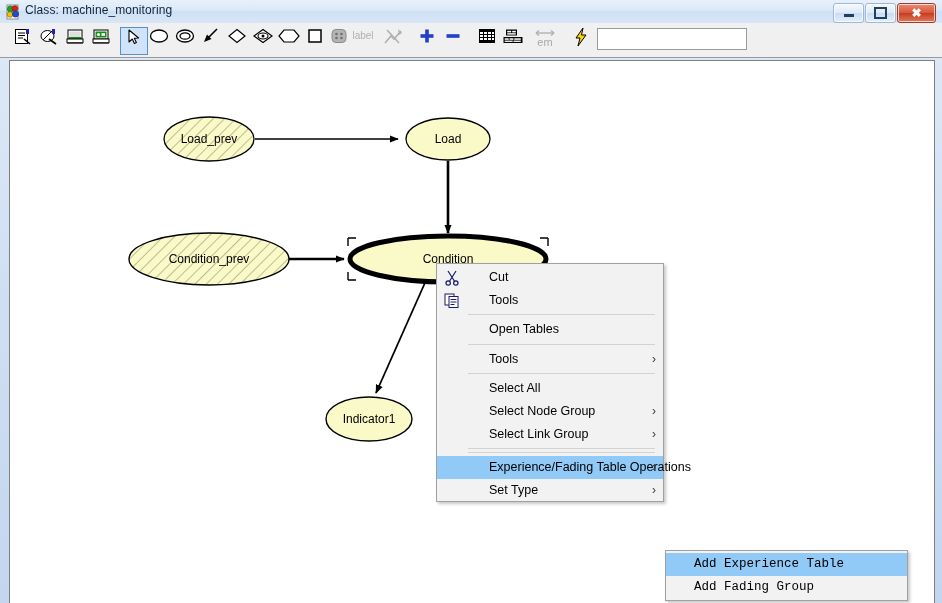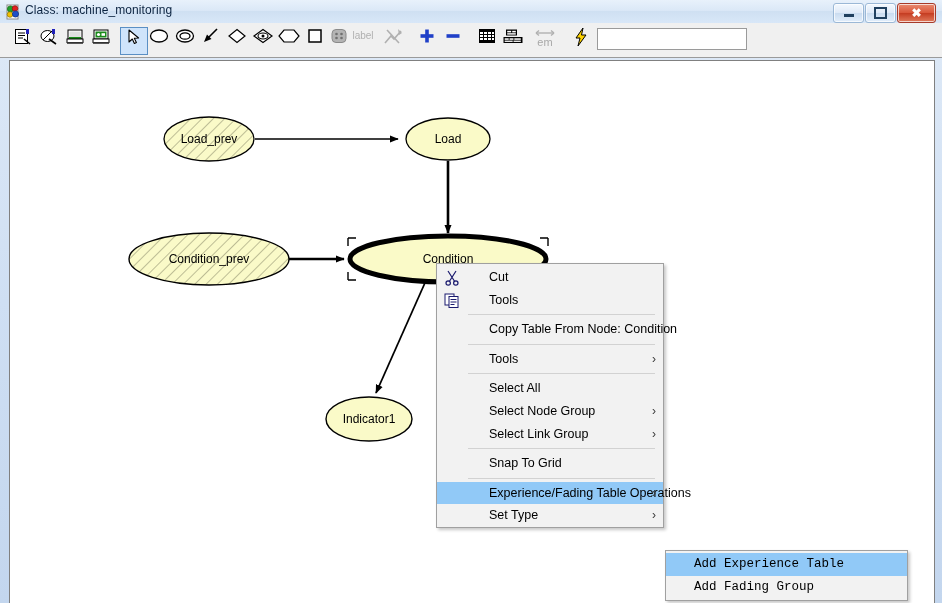--- a/index.html
+++ b/index.html
@@ -460,24 +460,24 @@
           <line x1="7.5" y1="12.5" x2="11.5" y2="12.5" stroke="#1a1a6e"></line>
         </svg>
       </span>
       <span>Tools</span>
     </div>
 
 
 
     <div class="msep"></div>
 
-
-    <div class="mi">
-      <span>Copy Table From Node: Condition</span>
-    </div>
+    <div class="mi">
+      <span>Open Tables</span>
+    </div>
+
 
     <div class="msep"></div>
 
     <div class="mi">
       <span>Tools</span>
       <span class="arrow">›</span>
     </div>
 
     <div class="msep"></div>
 
@@ -490,23 +490,20 @@
       <span class="arrow">›</span>
     </div>
 
     <div class="mi">
       <span>Select Link Group</span>
       <span class="arrow">›</span>
     </div>
 
     <div class="msep"></div>
 
-    <div class="mi">
-      <span>Snap To Grid</span>
-    </div>
 
     <div class="msep"></div>
 
     <div class="mi hl">
       <span>Experience/Fading Table Operations</span>
       <span class="arrow">›</span>
     </div>
 
     <div class="mi">
       <span>Set Type</span>

